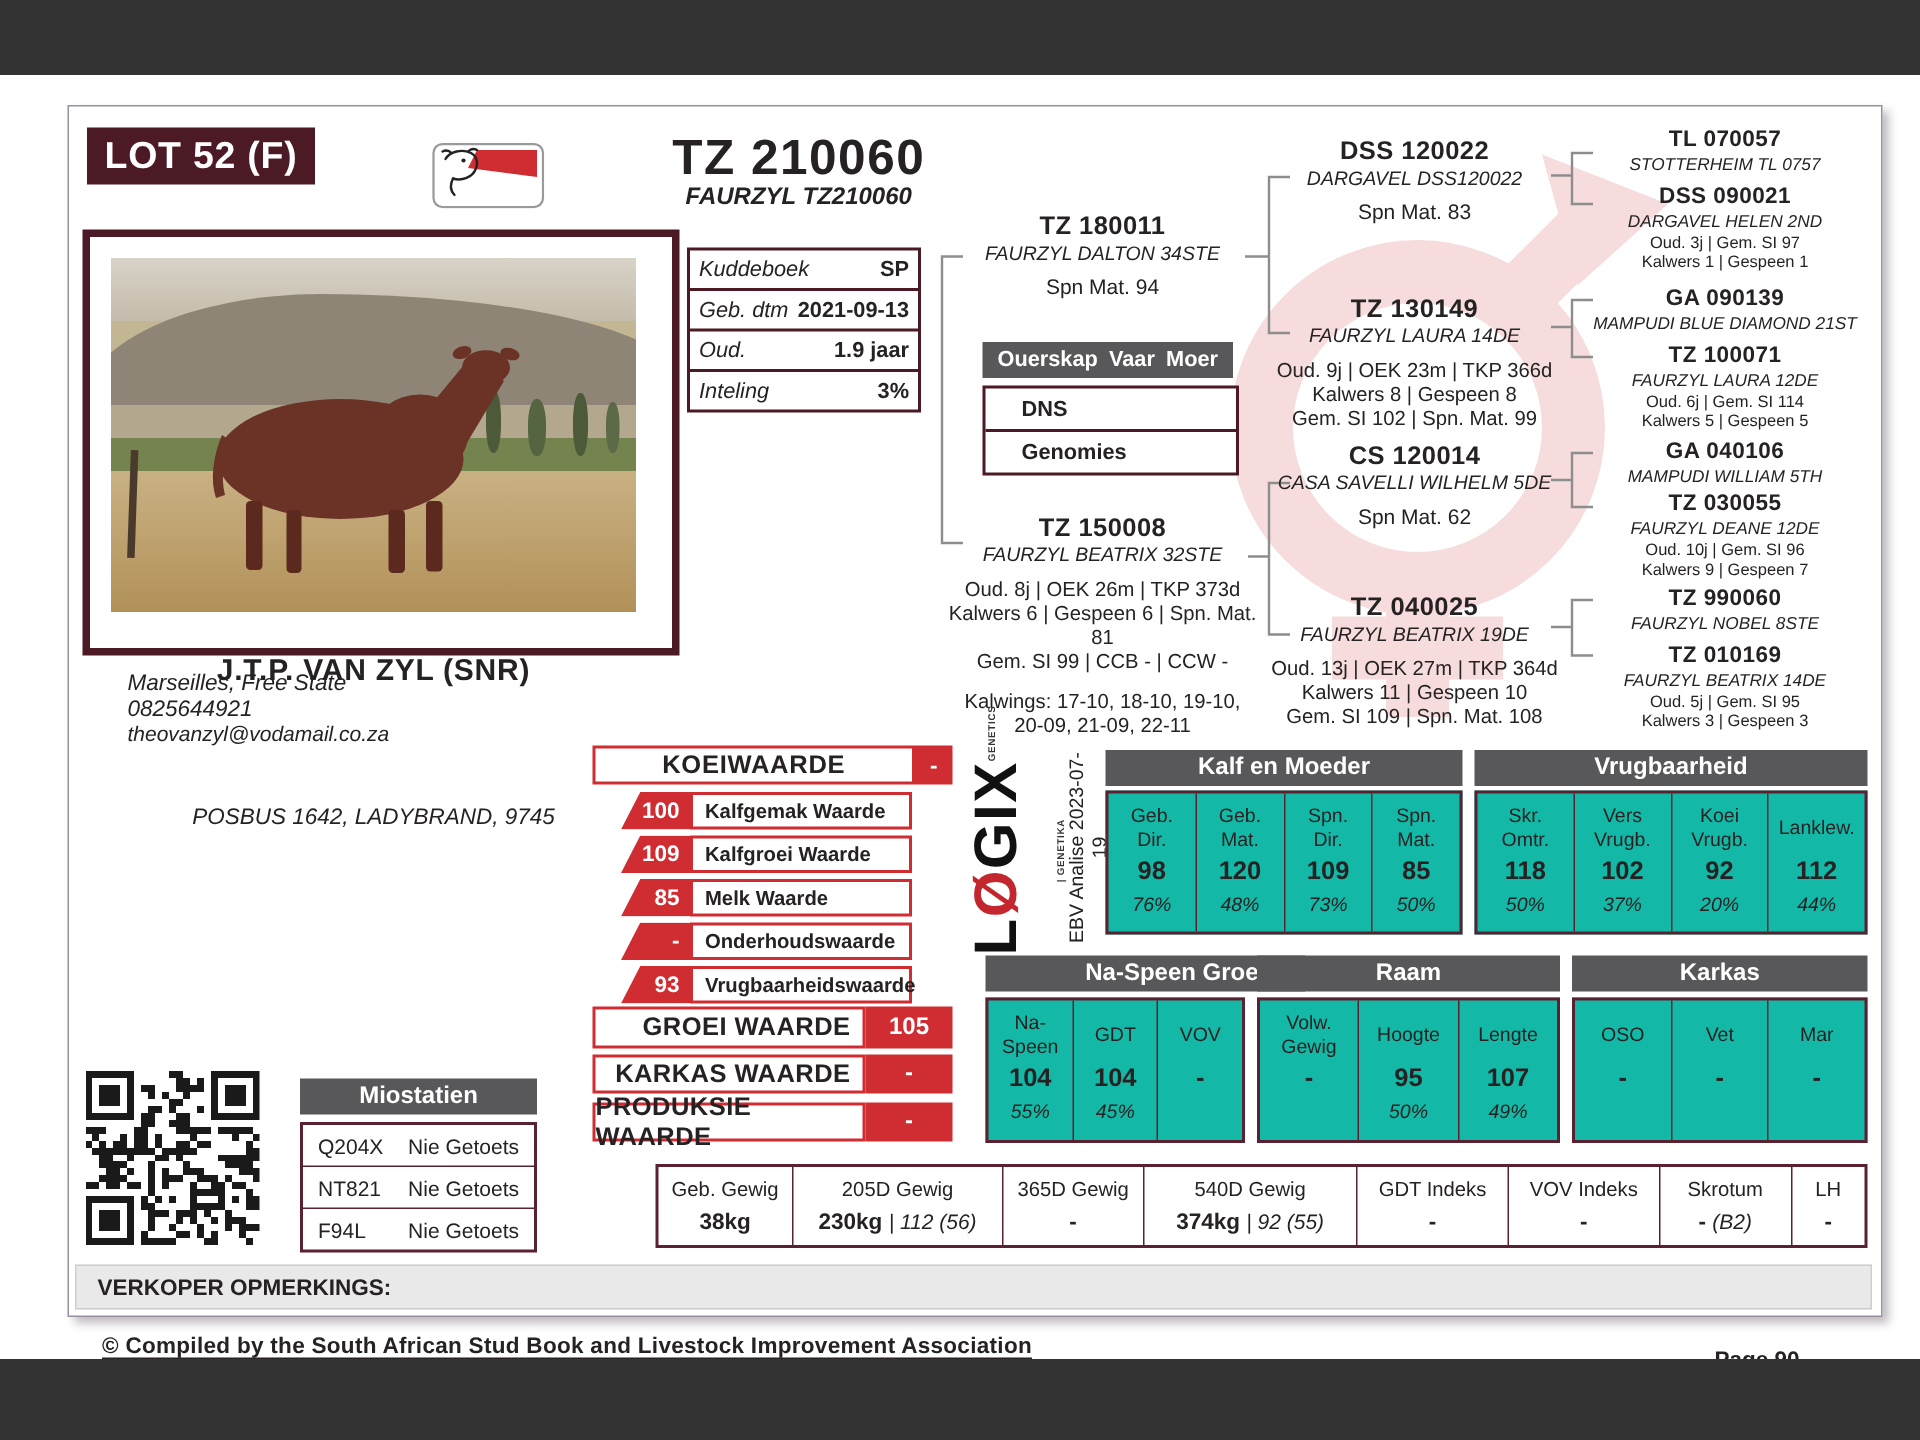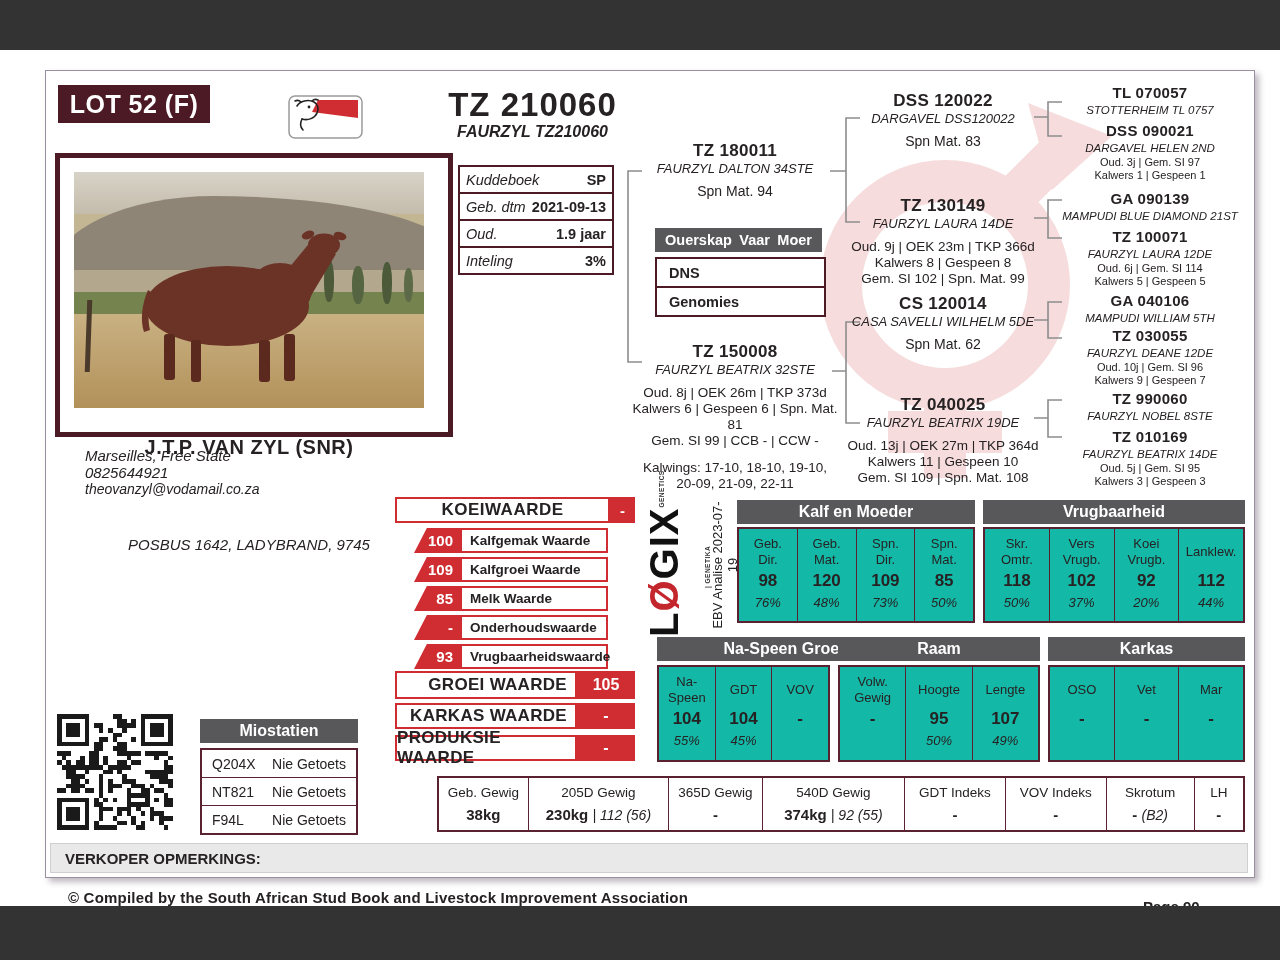--- a/index.html
+++ b/index.html
@@ -34,21 +34,21 @@
   .info{position:absolute;left:458px;top:165px;width:152px;border:2.5px solid #4c1a24;background:#fff;}
   .info .row{display:flex;justify-content:space-between;align-items:center;height:25px;border-top:2px solid #4c1a24;padding:0 6px;}
   .info .row:first-child{border-top:none;}
   .info .lbl{font-style:italic;font-size:14.5px;}
   .info .val{font-weight:bold;font-size:14.5px;}
   
   .gbar{position:absolute;height:24px;background:#58585a;color:#fff;font-weight:bold;font-size:16px;
         display:flex;align-items:center;justify-content:center;}
   .ouer{justify-content:space-between;padding:0 10px;font-size:14.5px;box-sizing:border-box;}
   .ouerbox{position:absolute;left:655px;top:257px;width:167px;border:2px solid #4c1a24;background:#fff;}
-  .ouerbox .row{height:27px;border-top:2px solid #4c1a24;display:flex;align-items:center;padding-left:12px;
+  .ouerbox .row{height:27px;border-top:2px solid #4c1a24;display:flex;align-items:center;padding-left:24px;
         font-size:14.5px;font-weight:600;}
   .ouerbox .row:first-child{border-top:none;}
   
   .ped{position:absolute;text-align:center;line-height:1.25;}
   .ped .pid{font-weight:bold;font-size:17px;letter-spacing:.3px;}
   .ped .pname{font-style:italic;font-size:13px;margin-top:0px;}
   .ped .pstat{font-size:14px;margin-top:5px;}
   .ped .pstats{font-size:13.5px;margin-top:6px;line-height:1.2;}
   .ped .pkalw{font-size:13.5px;margin-top:11px;line-height:1.2;}
   .ped.g3 .pid{font-size:15px;}

